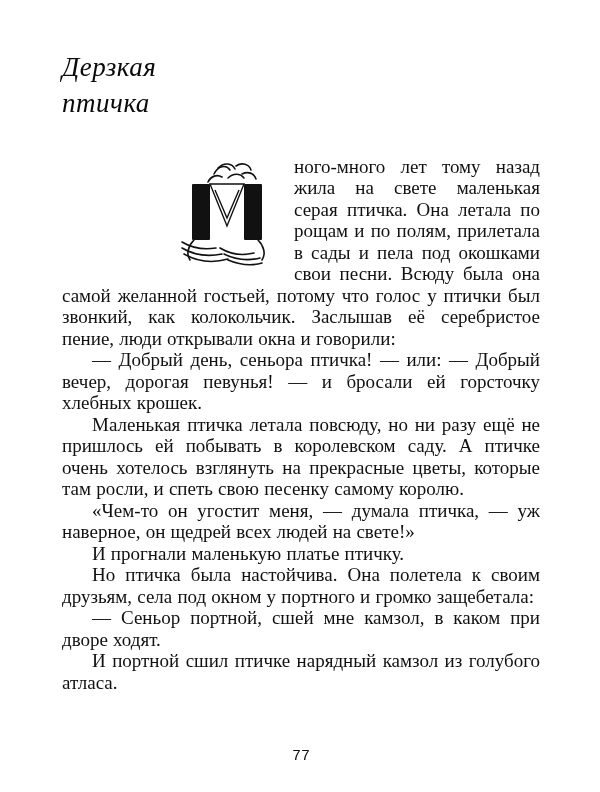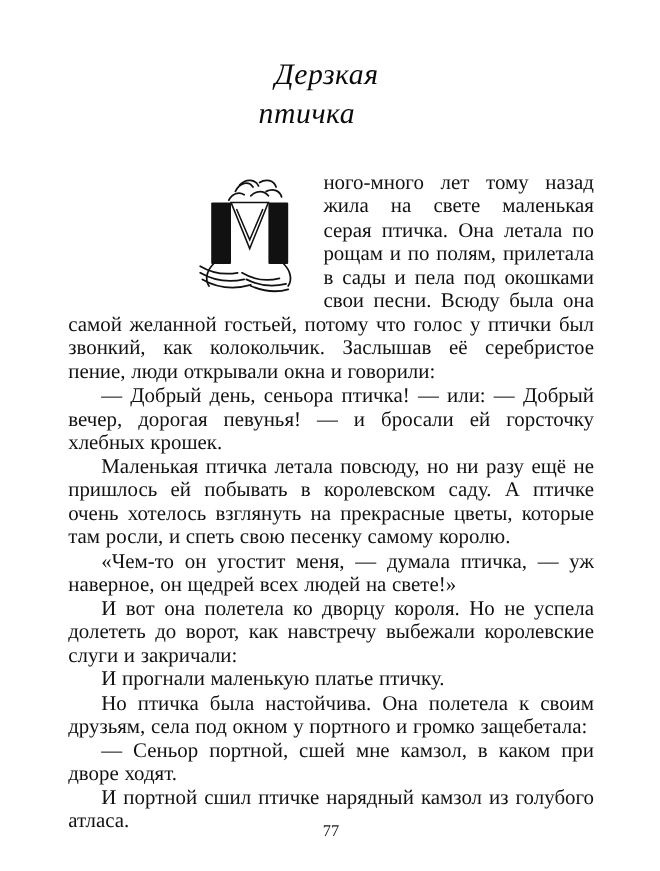--- a/index.html
+++ b/index.html
@@ -23,21 +23,21 @@
     background: #fff;
   }
   .content {
     position: absolute;
     left: 62px;
     top: 36px;
     width: 478px;
     height: 700px;
   }
   .title-block {
-    text-align: center;
+    text-align: left;
     padding-right: 8px;
     margin-top: 14px;
   }
   .title-line {
     font-family: "Liberation Serif", serif;
     font-style: italic;
     font-size: 27px;
     line-height: 1.33;
     letter-spacing: 0.5px;
     color: #0a0a0a;
@@ -79,21 +79,21 @@
   }
   .clear { clear: both; }
 
   .folio {
     position: absolute;
     left: 0;
     right: 0;
     top: 712px;
     text-align: center;
     font-size: 15px;
-    font-family: Liberation Serif, serif;
+    font-family: Liberation Mono, monospace;
     color: #111;
   }
 </style>
 </head>
 <body>
 
 <div class="page">
   <div class="content">
 
     <div class="title-block">
@@ -140,21 +140,20 @@
             <path d="M100 84 c6 6 8 14 4 20"></path>
           </g>
         </svg>
       </div>
 
       <p class="para first">ного-много лет тому назад жила на свете маленькая серая птичка. Она летала по рощам и по полям, прилетала в сады и пела под окошками свои песни. Всюду была она самой желанной гостьей, потому что голос у птички был звонкий, как колокольчик. Заслышав её серебристое пение, люди открывали окна и говорили:</p>
       <div class="clear"></div>
       <p class="para dash">— Добрый день, сеньора птичка! — или: — Добрый вечер, дорогая певунья! — и бросали ей горсточку хлебных крошек.</p>
       <p class="para">Маленькая птичка летала повсюду, но ни разу ещё не пришлось ей побывать в королевском саду. А птичке очень хотелось взглянуть на прекрасные цветы, которые там росли, и спеть свою песенку самому королю.</p>
       <p class="para">«Чем-то он угостит меня, — думала птичка, — уж наверное, он щедрей всех людей на свете!»</p>
-      <p class="para">И вот она полетела ко дворцу короля. Но не успела долететь до ворот, как навстречу выбежали королевские слуги и закричали:</p>
       <p class="para">И прогнали маленькую платье птичку.</p>
       <p class="para">Но птичка была настойчива. Она полетела к своим друзьям, села под окном у портного и громко защебетала:</p>
       <p class="para dash">— Сеньор портной, сшей мне камзол, в каком при дворе ходят.</p>
       <p class="para">И портной сшил птичке нарядный камзол из голубого атласа.</p>
     </div>
 
     <div class="folio">77</div>
   </div>
 </div>
 

